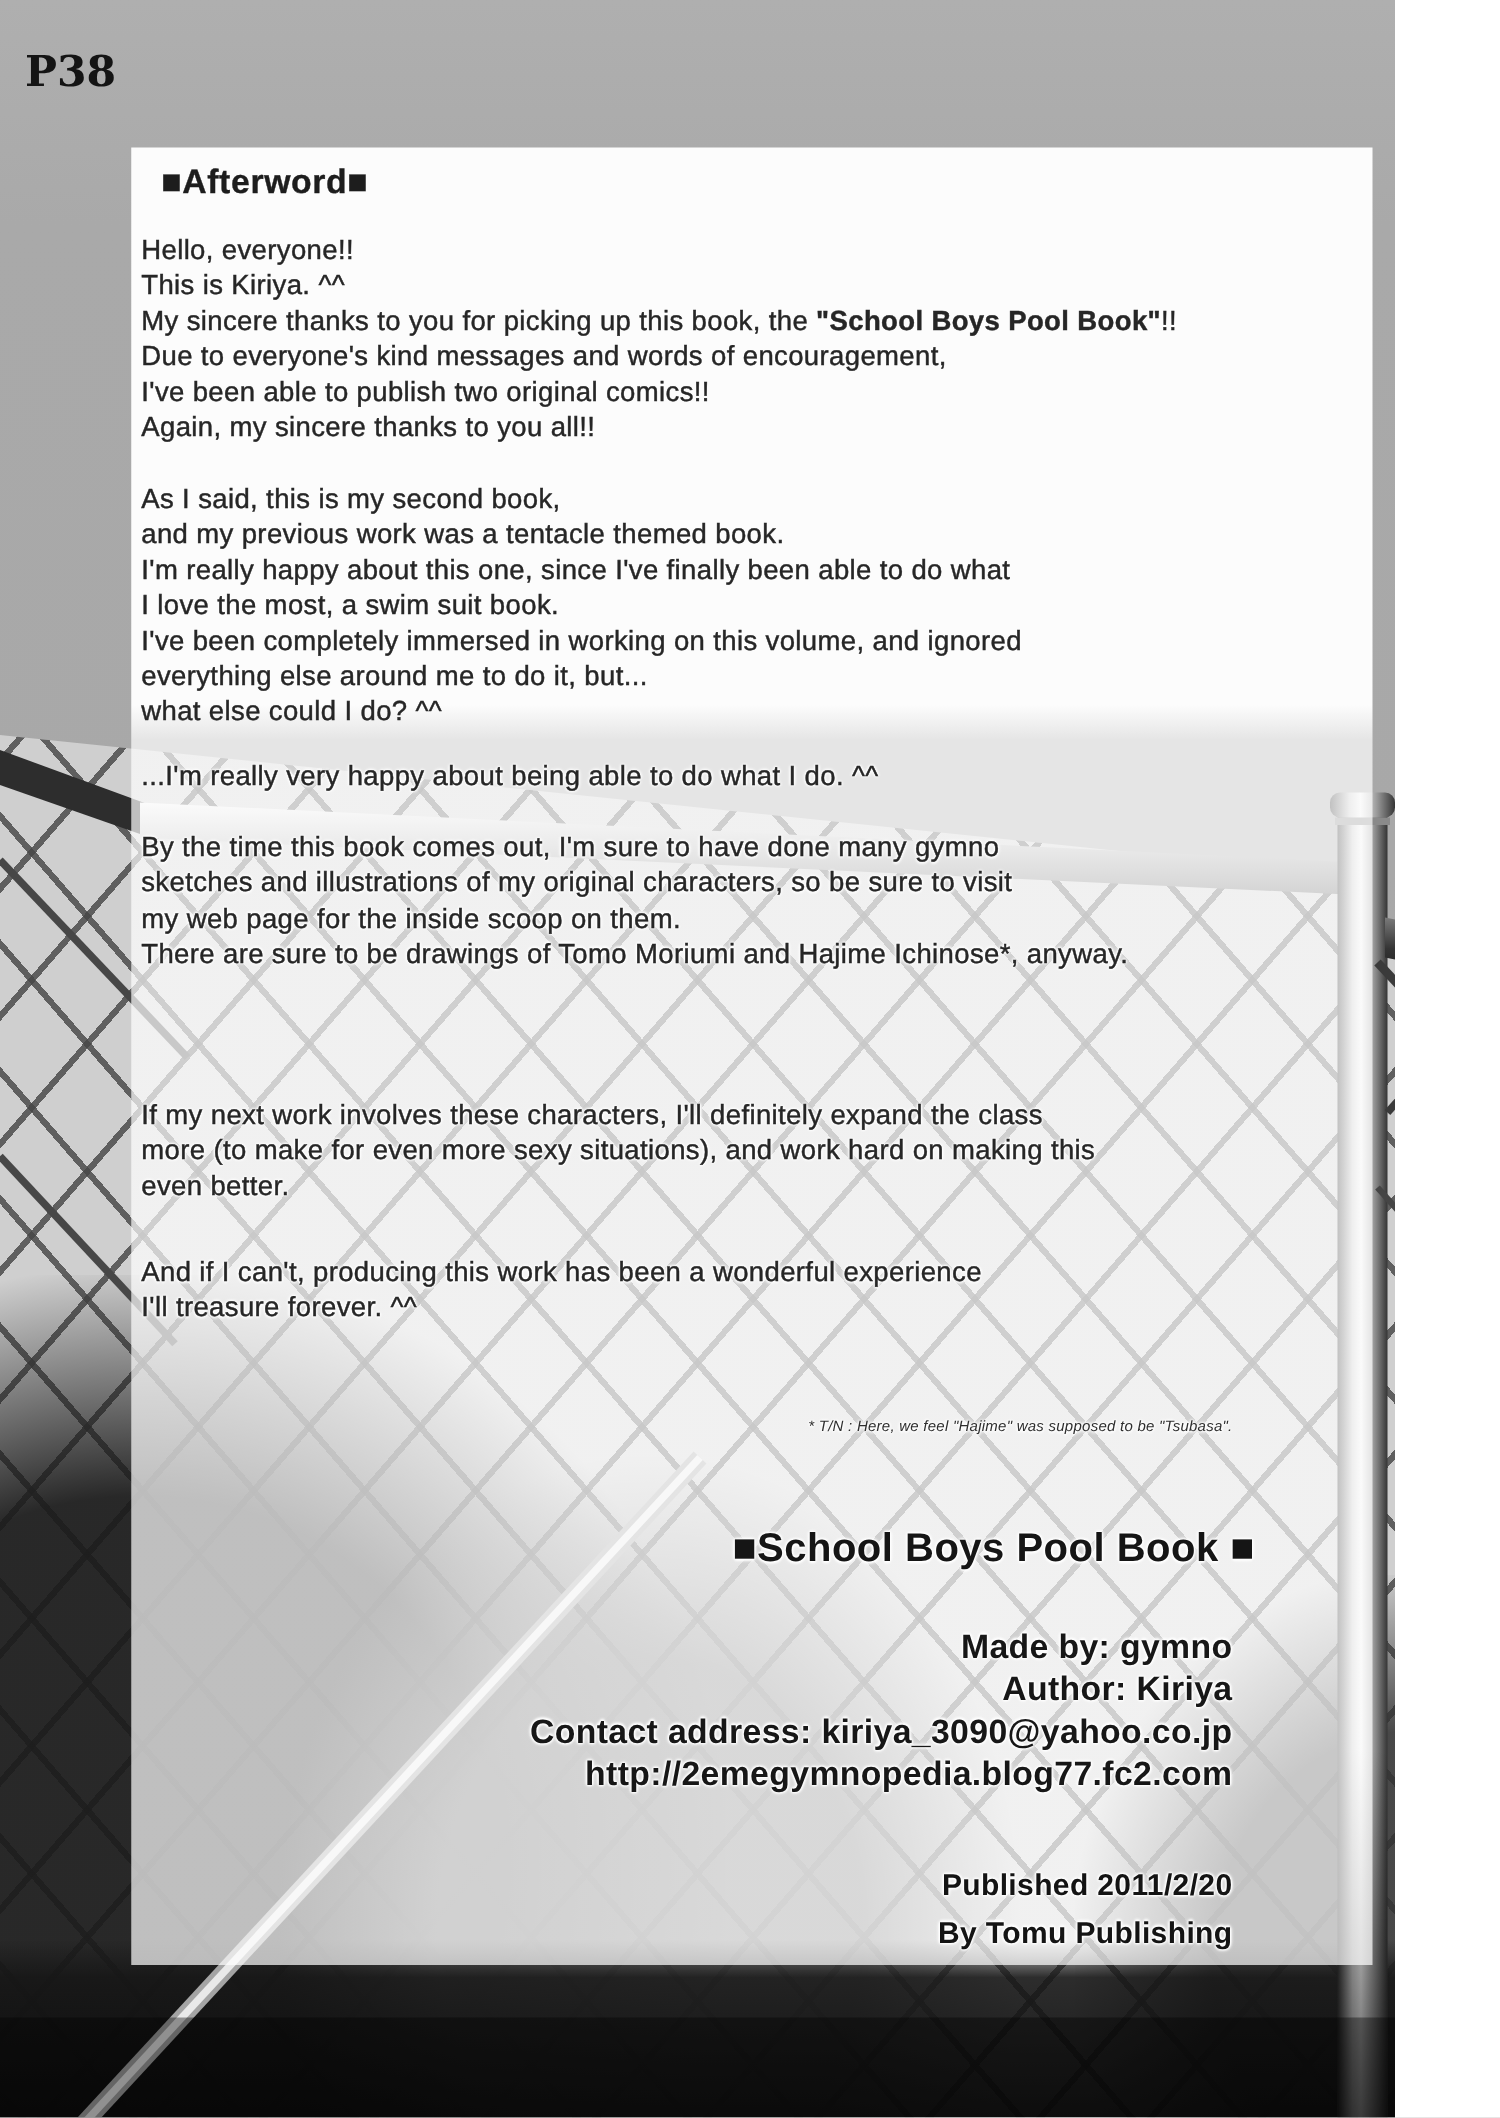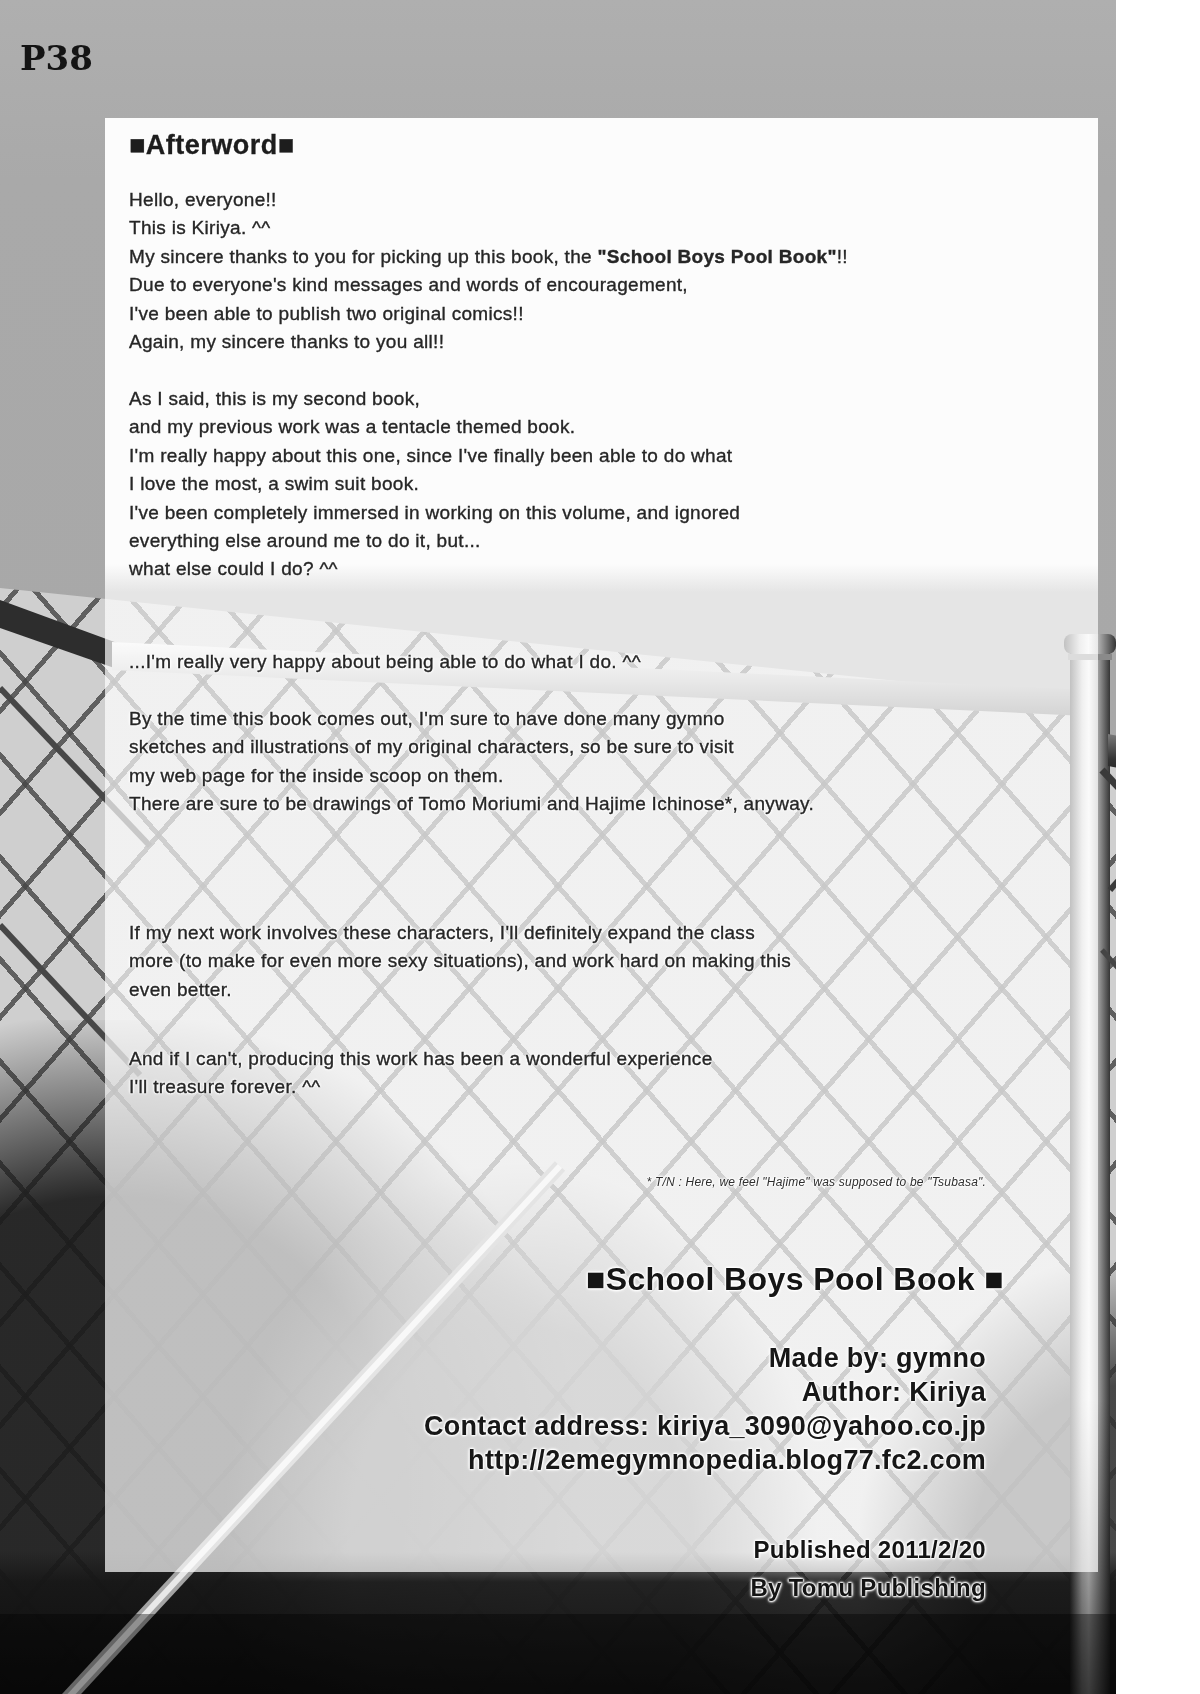--- a/index.html
+++ b/index.html
@@ -24,24 +24,24 @@
   .blob.b3{left:860px;top:1260px;width:540px;height:560px;
         background:radial-gradient(ellipse at 50% 55%, rgba(48,48,48,.85) 0 42%, rgba(48,48,48,0) 72%);}
   .band-bottom{position:absolute;left:0;right:0;top:1552px;height:142px;
         background:linear-gradient(180deg, rgba(20,20,20,0) 0, rgba(22,22,22,.88) 30px, rgba(12,12,12,.95) 100%);}
   .fence-svg{position:absolute;left:0;top:0;}
   .dim-bottom{position:absolute;left:0;right:0;top:1614px;height:80px;background:rgba(0,0,0,.38);}
 
   
   .panel{position:absolute;left:105px;top:118px;width:993px;height:1454px;
         background:linear-gradient(180deg,#fcfcfc 0,#fcfcfc 446px,rgba(255,255,255,.70) 474px,rgba(255,255,255,.70) 100%);}
-  .panel .block{position:absolute;left:0;width:100%;box-sizing:border-box;padding-left:24px;
-        color:#262626;font-size:19px;line-height:28.4px;letter-spacing:.3px;
+  .panel .block{position:absolute;left:0;width:100%;box-sizing:border-box;padding-left:8px;
+        color:#262626;font-size:22px;line-height:28.4px;letter-spacing:.3px;
         -webkit-text-stroke:.35px #262626;}
-  .halo{text-shadow:0 1px 2px #fff,0 -1px 2px #fff,1px 0 2px #fff,-1px 0 2px #fff,0 0 4px #fff;margin-top:41px;}
+  .halo{text-shadow:0 1px 2px #fff,0 -1px 2px #fff,1px 0 2px #fff,-1px 0 2px #fff,0 0 4px #fff;}
   .heading{position:absolute;left:24px;top:12px;font-size:27px;font-weight:bold;
         color:#1d1d1d;letter-spacing:.5px;text-align:center;-webkit-text-stroke:.3px #1d1d1d;}
   .tn{position:absolute;right:112px;top:1016px;font-size:12px;font-style:italic;
         color:#2e2e2e;letter-spacing:.2px;}
   .book-title{position:absolute;right:94px;top:1102px;font-size:32px;font-weight:bold;
         color:#151515;letter-spacing:.4px;}
   .credits{position:absolute;right:112px;top:1182px;text-align:right;
         font-size:27px;font-weight:bold;color:#171717;line-height:34px;letter-spacing:.3px;}
   .publish{position:absolute;right:112px;top:1372px;text-align:right;
         font-size:24px;font-weight:bold;color:#141414;line-height:38px;letter-spacing:.3px;}

